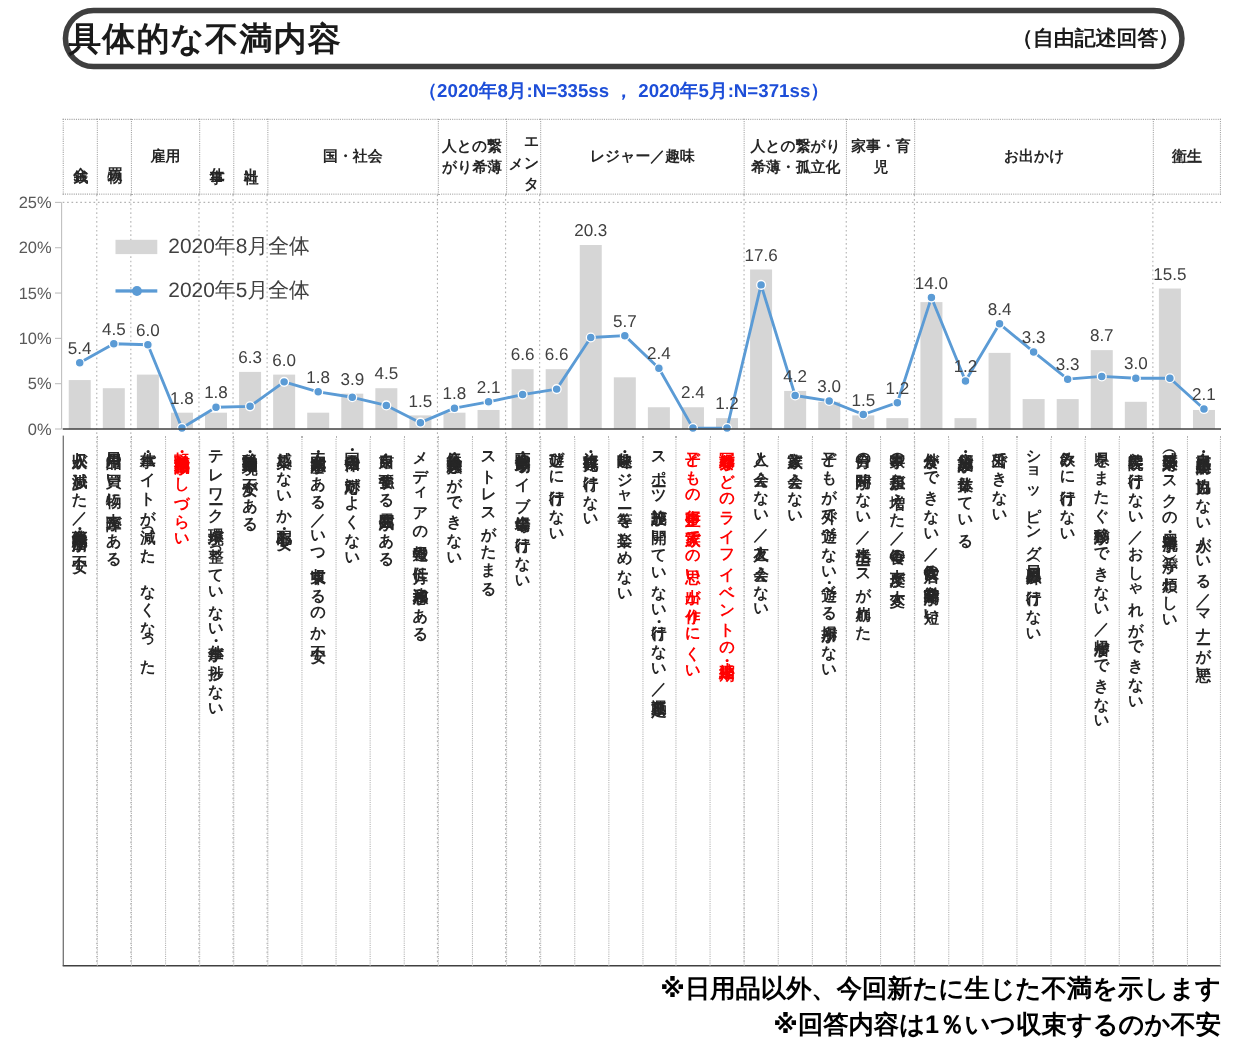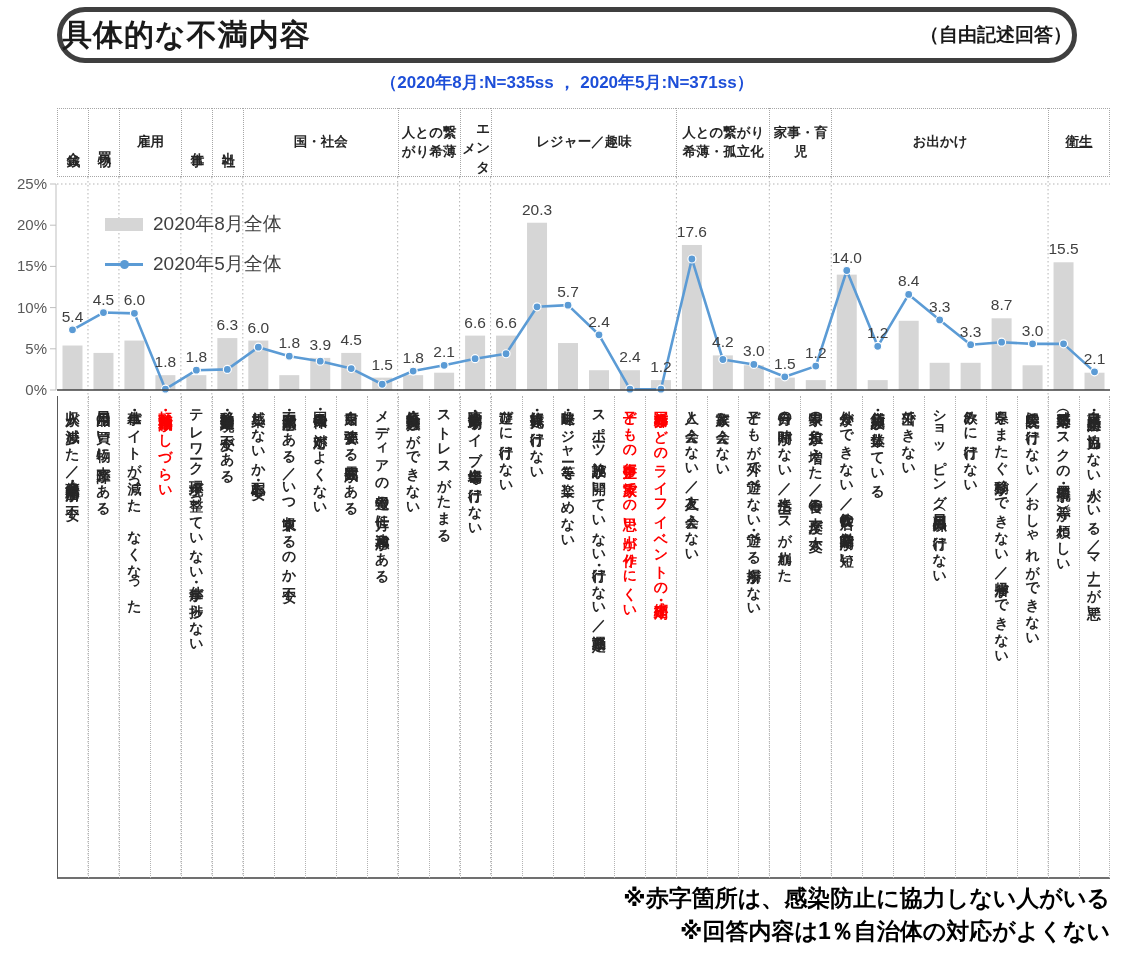--- a/index.html
+++ b/index.html
@@ -365,17 +365,17 @@
     <div class="lg-row">
       <div class="lg-line-swatch">
           <div class="ln"></div>
           <div class="dt"></div>
         </div>
       <div class="lg-label">2020年5月全体</div>
     </div>
   </div>
 
   <div id="notes">
-    <div>※赤字箇所は、感染防止に協力しない人がいる</div>
-    <div>※回答内容は1％自治体の対応がよくない</div>
+    <div>※日用品以外、今回新たに生じた不満を示します</div>
+    <div>※回答内容は1％いつ収束するのか不安</div>
   </div>
 
 </div>
 
 </body></html>

